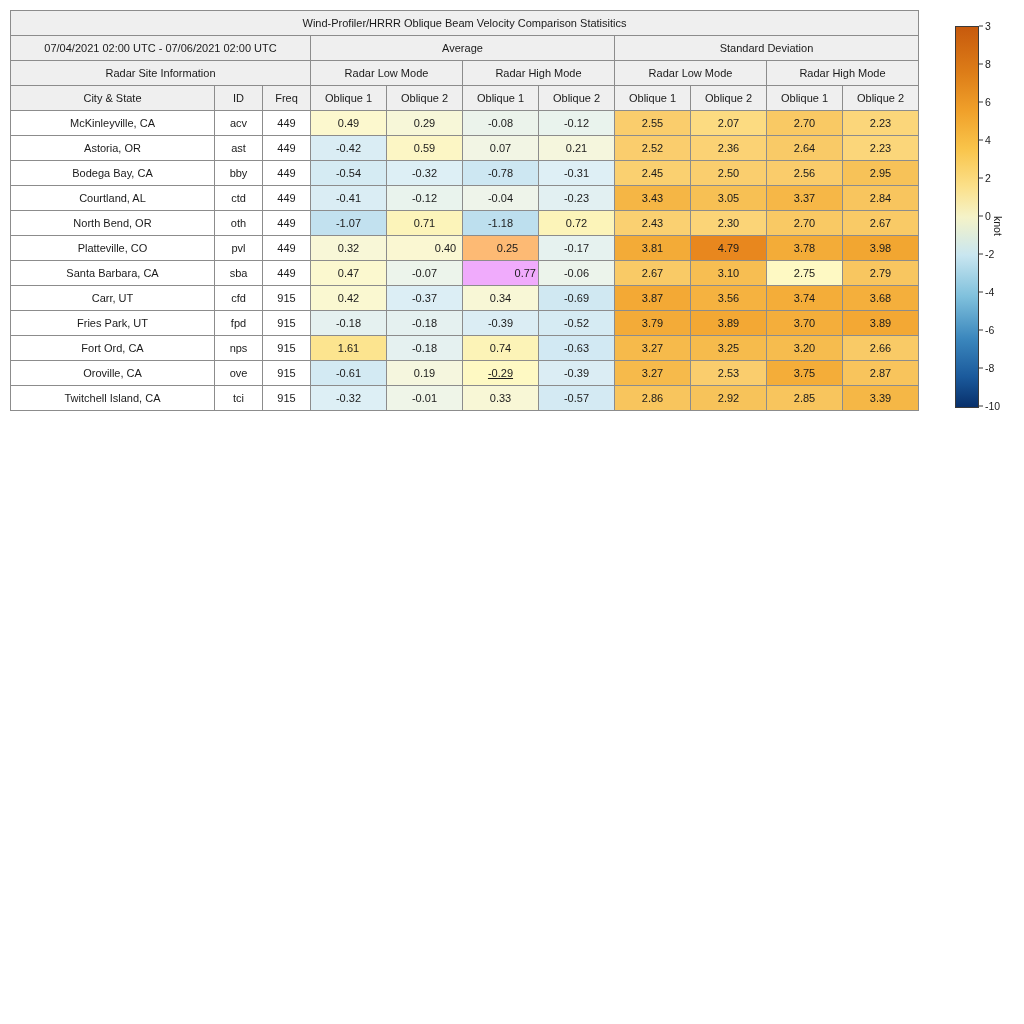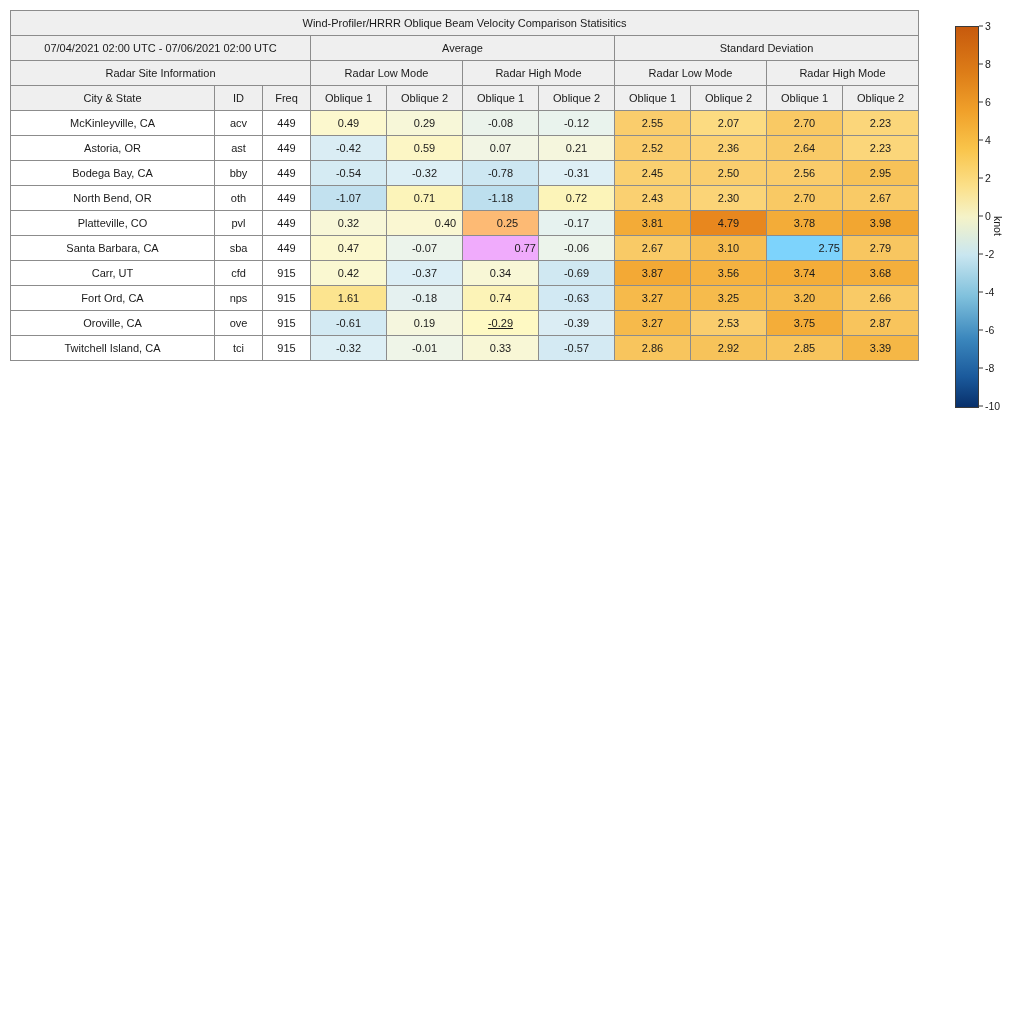--- a/index.html
+++ b/index.html
@@ -203,20 +203,33 @@
           <td class="val" style="background: rgb(213, 235, 243);">-0.54</td>
           <td class="val" style="background: rgb(221, 239, 245);">-0.32</td>
           <td class="val" style="background: rgb(205, 231, 242);">-0.78</td>
           <td class="val" style="background: rgb(222, 239, 245);">-0.31</td>
           <td class="val" style="background: rgb(250, 208, 112);">2.45</td>
           <td class="val" style="background: rgb(250, 206, 110);">2.50</td>
           <td class="val" style="background: rgb(250, 204, 107);">2.56</td>
           <td class="val" style="background: rgb(247, 194, 88);">2.95</td>
         </tr>
         <tr>
+          <td class="city">Courtland, AL</td>
+          <td class="idcell">ctd</td>
+          <td class="freqcell">449</td>
+          <td class="val" style="background: rgb(218, 237, 244);">-0.41</td>
+          <td class="val" style="background: rgb(233, 243, 237);">-0.12</td>
+          <td class="val" style="background: rgb(238, 244, 234);">-0.04</td>
+          <td class="val" style="background: rgb(226, 240, 242);">-0.23</td>
+          <td class="val" style="background: rgb(245, 182, 69);">3.43</td>
+          <td class="val" style="background: rgb(247, 192, 84);">3.05</td>
+          <td class="val" style="background: rgb(246, 183, 71);">3.37</td>
+          <td class="val" style="background: rgb(248, 197, 94);">2.84</td>
+        </tr>
+        <tr>
           <td class="city">North Bend, OR</td>
           <td class="idcell">oth</td>
           <td class="freqcell">449</td>
           <td class="val" style="background: rgb(194, 225, 239);">-1.07</td>
           <td class="val" style="background: rgb(252, 244, 186);">0.71</td>
           <td class="val" style="background: rgb(189, 223, 238);">-1.18</td>
           <td class="val" style="background: rgb(252, 244, 185);">0.72</td>
           <td class="val" style="background: rgb(250, 208, 113);">2.43</td>
           <td class="val" style="background: rgb(251, 212, 119);">2.30</td>
           <td class="val" style="background: rgb(249, 201, 100);">2.70</td>
@@ -238,35 +251,48 @@
         <tr>
           <td class="city">Santa Barbara, CA</td>
           <td class="idcell">sba</td>
           <td class="freqcell">449</td>
           <td class="val" style="background: rgb(251, 248, 207);">0.47</td>
           <td class="val" style="background: rgb(236, 244, 235);">-0.07</td>
           <td class="val" style="background: #f0abfc; text-align: right;">0.77</td>
           <td class="val" style="background: rgb(236, 244, 235);">-0.06</td>
           <td class="val" style="background: rgb(249, 202, 102);">2.67</td>
           <td class="val" style="background: rgb(247, 190, 82);">3.10</td>
-          <td class="val" style="background: #7dd3fc; text-align: right;">2.75</td>
+          <td class="val" style="background: #fef9c3;">2.75</td>
           <td class="val" style="background: rgb(248, 198, 96);">2.79</td>
         </tr>
         <tr>
           <td class="city">Carr, UT</td>
           <td class="idcell">cfd</td>
           <td class="freqcell">915</td>
           <td class="val" style="background: rgb(250, 248, 209);">0.42</td>
           <td class="val" style="background: rgb(220, 238, 245);">-0.37</td>
           <td class="val" style="background: rgb(248, 247, 214);">0.34</td>
           <td class="val" style="background: rgb(208, 232, 242);">-0.69</td>
           <td class="val" style="background: rgb(243, 169, 53);">3.87</td>
           <td class="val" style="background: rgb(245, 178, 64);">3.56</td>
           <td class="val" style="background: rgb(244, 173, 57);">3.74</td>
           <td class="val" style="background: rgb(244, 175, 60);">3.68</td>
+        </tr>
+        <tr>
+          <td class="city">Fries Park, UT</td>
+          <td class="idcell">fpd</td>
+          <td class="freqcell">915</td>
+          <td class="val" style="background: rgb(229, 241, 240);">-0.18</td>
+          <td class="val" style="background: rgb(229, 241, 240);">-0.18</td>
+          <td class="val" style="background: rgb(219, 237, 244);">-0.39</td>
+          <td class="val" style="background: rgb(214, 235, 243);">-0.52</td>
+          <td class="val" style="background: rgb(243, 171, 56);">3.79</td>
+          <td class="val" style="background: rgb(243, 168, 52);">3.89</td>
+          <td class="val" style="background: rgb(244, 174, 59);">3.70</td>
+          <td class="val" style="background: rgb(243, 168, 52);">3.89</td>
         </tr>
         <tr>
           <td class="city">Fort Ord, CA</td>
           <td class="idcell">nps</td>
           <td class="freqcell">915</td>
           <td class="val" style="background: rgb(252, 228, 143);">1.61</td>
           <td class="val" style="background: rgb(229, 241, 240);">-0.18</td>
           <td class="val" style="background: rgb(252, 243, 183);">0.74</td>
           <td class="val" style="background: rgb(210, 233, 243);">-0.63</td>
           <td class="val" style="background: rgb(246, 186, 75);">3.27</td>

